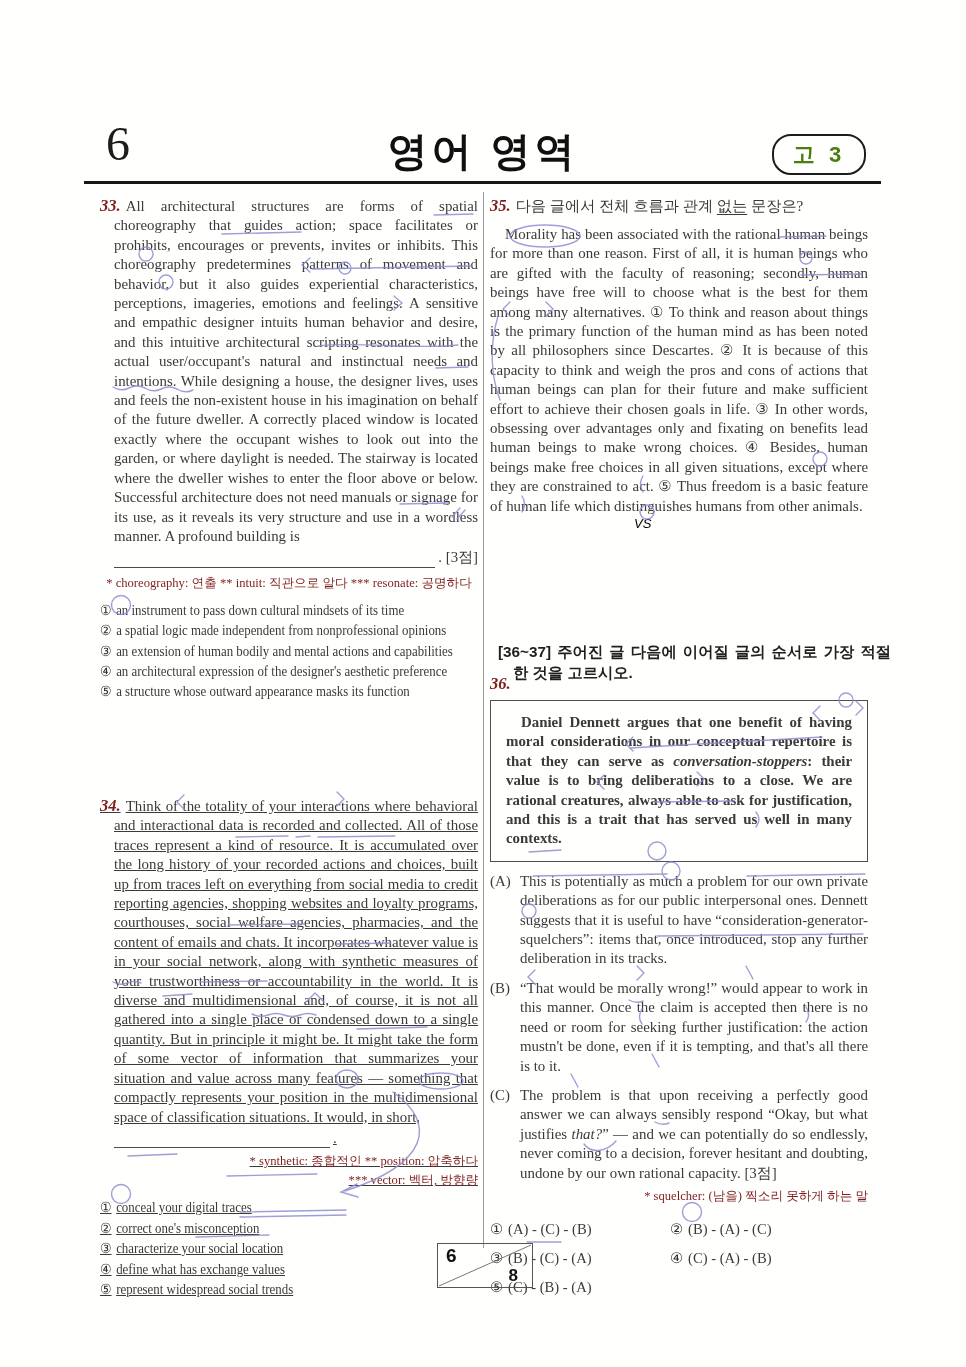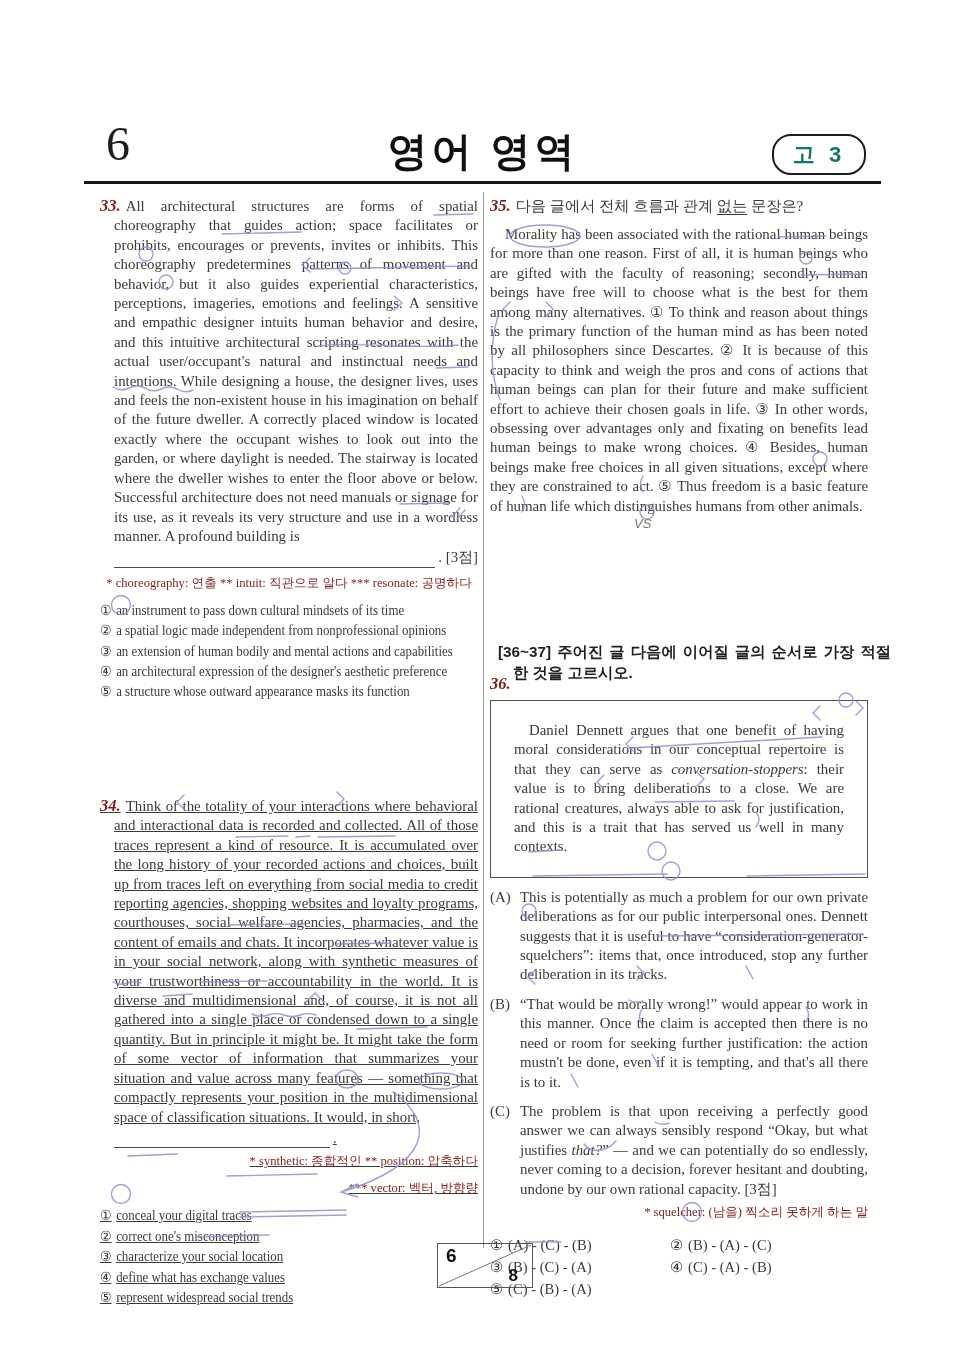--- a/index.html
+++ b/index.html
@@ -6,21 +6,21 @@
   .page{position:relative;width:966px;height:1367px;background:#fffffe;
         font-family:"Liberation Serif","DejaVu Serif",serif;color:#3a3a3a;overflow:hidden;}
   
   .page-num{position:absolute;left:106px;top:116px;font-size:48px;color:#1c1c1c;}
   .header-title{position:absolute;left:0;right:0;top:124px;text-align:center;
         font-family:"Liberation Sans","DejaVu Sans",sans-serif;font-weight:700;
         font-size:40px;letter-spacing:4px;color:#101010;}
   .grade-badge{position:absolute;left:772px;top:134px;width:90px;height:37px;
         border:2.5px solid #1c1c1c;border-radius:19px;display:flex;align-items:center;
         justify-content:center;font-family:"Liberation Sans",sans-serif;font-weight:700;
-        font-size:22px;letter-spacing:4px;color:#0f766e;}
+        font-size:22px;letter-spacing:4px;color:#4d7c0f;}
   .header-rule{position:absolute;left:84px;top:181px;width:797px;height:3px;background:#171717;}
   .col-divider{position:absolute;left:483px;top:192px;width:1px;height:1056px;background:#9b9b9b;}
   
   .col{position:absolute;top:196px;width:378px;}
   .col-left{left:100px;}
   .col-right{left:490px;}
   .qblock{position:absolute;left:0;width:378px;}
   .passage{font-size:14.9px;line-height:19.4px;text-align:justify;margin:0;}
   .hang{padding-left:14px;text-indent:-14px;}
   .qnum{font-style:italic;font-weight:700;font-size:16.5px;margin-right:5px;color:#7f1d1d;}
@@ -35,38 +35,38 @@
   .opt{white-space:nowrap;font-size:14px;line-height:20.4px;transform:scaleX(.92);
        transform-origin:0 50%;}
   .opt-num{margin-right:5px;color:#2f2f2f;}
   .stem{font-size:15.2px;line-height:20px;margin:0 0 9px 0;text-align:justify;}
   .u{text-decoration:underline;text-underline-offset:3px;}
   .indent-first{text-indent:15px;}
   .dir{font-family:"Liberation Sans","DejaVu Sans",sans-serif;font-weight:700;
        font-size:15.3px;line-height:21px;margin:8px;padding-left:15px;text-indent:-15px;
        color:#1f1f1f;text-align:justify;}
   .qbox{border:1.4px solid #4f4f4f;padding:8px 11px;margin-top:6px;}
-  .qbox p{margin:12px;}
+  .qbox p{margin:4px;font-weight:bold;}
   .it{font-style:italic;}
   .abc{position:relative;padding-left:30px;font-size:14.9px;line-height:19.4px;
        text-align:justify;margin:10px 0 0 0;}
   .abc-label{position:absolute;left:0;top:0;}
-  .opts2{margin-top:14px;display:grid;grid-template-columns:180px auto;row-gap:2px;
+  .opts2{margin-top:14px;display:grid;grid-template-columns:180px auto;row-gap:9px;
        font-size:14.6px;line-height:20px;}
   .opt2{white-space:nowrap;}
   
   .pagebox{position:absolute;left:437px;top:1243px;width:94px;height:43px;
        border:1.2px solid #555;font-family:"Liberation Sans",sans-serif;color:#111;}
   .pagebox svg{position:absolute;left:0;top:0;}
   .pb-cur{position:absolute;left:8px;top:1px;font-size:19px;font-weight:600;}
   .pb-tot{position:absolute;right:14px;bottom:1px;font-size:17px;font-weight:600;}
   
   .pen{position:absolute;left:0;top:0;pointer-events:none;}
   .vs-note{position:absolute;left:634px;top:516px;font-family:"Liberation Sans",sans-serif;
-       font-style:italic;font-size:13px;color:#737373;}
+       font-style:italic;font-size:13px;color:#000000;}
 </style>
 </head>
 <body>
 
 <div class="page">
 
   <div class="page-num">6</div>
   <div class="header-title">영어 영역</div>
   <div class="grade-badge">고 3</div>
   <div class="header-rule"></div>
@@ -90,21 +90,21 @@
       </div>
     </div>
 
     <div class="qblock" style="top:600px;text-decoration:underline;">
       <p class="passage hang"><span class="qnum">34.</span><span>Think of the totality of your interactions where behavioral and interactional data is recorded and collected. All of those traces represent a kind of resource. It is accumulated over the long history of your recorded actions and choices, built up from traces left on everything from social media to credit reporting agencies, shopping websites and loyalty programs, courthouses, social welfare agencies, pharmacies, and the content of emails and chats. It incorporates whatever value is in your social network, along with synthetic measures of your trustworthiness or accountability in the world. It is diverse and multidimensional and, of course, it is not all gathered into a single place or condensed down to a single quantity. But in principle it might be. It might take the form of some vector of information that summarizes your situation and value across many features — something that compactly represents your position in the multidimensional space of classification situations. It would, in short,</span></p>
       <div class="blank-row" style="padding-left:14px;">
         <span class="blank-fill-short"></span>
         <span class="blank-suffix">.</span>
       </div>
       <div class="fn fn-right">* synthetic: 종합적인   ** position: 압축하다</div>
-      <div class="fn fn-right" style="margin-top:10px;">*** vector: 벡터, 방향량</div>
+      <div class="fn fn-right" style="margin-top:2px;">*** vector: 벡터, 방향량</div>
       <div class="opts">
         <div class="opt"><span class="opt-num">①</span><span>conceal your digital traces</span></div>
         <div class="opt"><span class="opt-num">②</span><span>correct one's misconception</span></div>
         <div class="opt"><span class="opt-num">③</span><span>characterize your social location</span></div>
         <div class="opt"><span class="opt-num">④</span><span>define what has exchange values</span></div>
         <div class="opt"><span class="opt-num">⑤</span><span>represent widespread social trends</span></div>
       </div>
     </div>
   </div>
 

